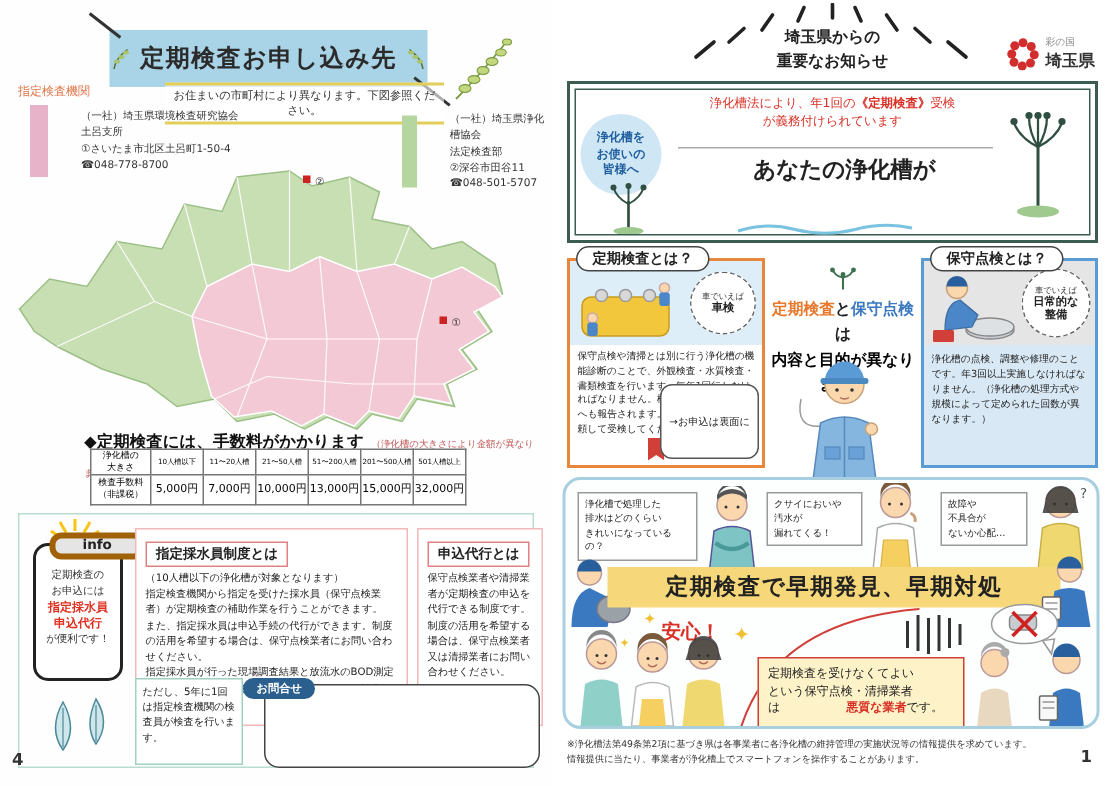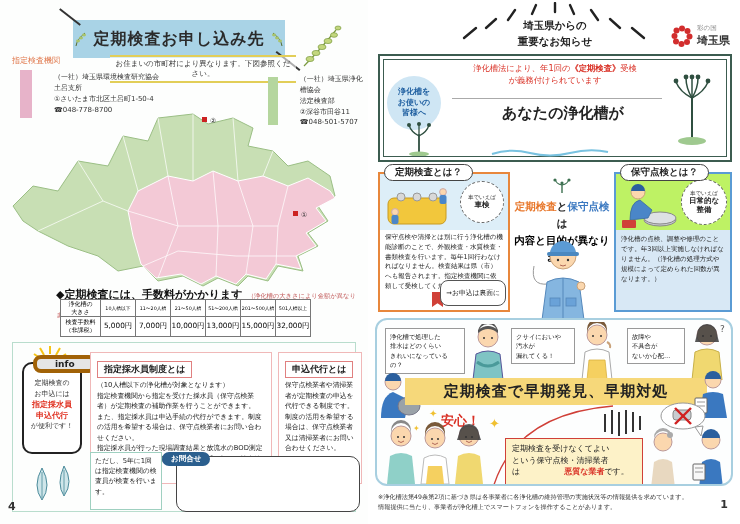--- a/index.html
+++ b/index.html
@@ -63,28 +63,28 @@
   .rp-t1{position:absolute;left:0;right:0;top:48px;text-align:center;font-size:15px;font-weight:bold;color:#222;padding-left:16px;}
   .rp-t2{position:absolute;left:0;right:0;top:72px;text-align:center;font-size:15px;font-weight:bold;color:#222;}
   .pill-title{position:absolute;top:-10px;left:4px;border:1.5px solid #444;border-radius:12px;background:#fff;padding:1px 10px;font-size:9.5px;font-weight:bold;color:#222;z-index:2;}
   .rp-teiki{left:8px;top:172px;width:132px;height:140px;border:2px solid #e8873c;background:#fff;}
   .rp-teiki .illo{position:absolute;left:0;top:0;width:100%;height:56px;background:#ddeef8;}
   .rp-teiki .body{position:absolute;left:0;top:56px;padding:3px 5px;font-size:6.5px;line-height:1.5;color:#222;}
   .burst{position:absolute;border:1px dashed #666;border-radius:50%;background:#fff;display:flex;flex-direction:column;align-items:center;justify-content:center;text-align:center;}
   .burst .bt{font-size:5.5px;color:#333;}
   .burst .bm{font-size:7.5px;font-weight:bold;color:#222;line-height:1.1;}
   .bookmark{position:absolute;bottom:3px;left:52px;width:11px;height:15px;background:#d04038;clip-path:polygon(0 0,100% 0,100% 100%,50% 75%,0 100%);}
-  .tab-label{position:absolute;bottom:4px;right:2px;border:1px solid #555;border-radius:8px;background:#fff;font-size:6.8px;color:#222;padding:7px 5px;}
+  .tab-label{position:absolute;bottom:4px;right:2px;border:1px solid #555;border-radius:8px;background:#fff;font-size:6.8px;color:#222;padding:19px 5px;}
   .rp-center{left:144px;top:178px;width:96px;text-align:center;}
   .rp-c1{font-size:10.5px;font-weight:bold;line-height:1.6;}
   .rp-c1 .o{color:#e8782c;}
   .rp-c1 .bl{color:#3a78c0;}
   .rp-c1 .k{color:#222;}
   .rp-hoshu{left:244px;top:172px;width:118px;height:140px;border:2px solid #5a9bd4;background:#fff;}
-  .rp-hoshu .illo{position:absolute;left:0;top:0;width:100%;height:56px;background:#bef264;padding-left:25px;}
+  .rp-hoshu .illo{position:absolute;left:0;top:0;width:100%;height:56px;background:#e5e5e5;padding-left:25px;}
   .rp-hoshu .body{position:absolute;left:0;top:56px;right:0;bottom:0;background:#d8e8f5;padding:4px 5px;font-size:6.5px;line-height:1.55;color:#222;}
   .rp-bottom{left:5px;top:318px;width:358px;height:168px;border:2px solid #a8cfe0;border-radius:12px;background:#fdfefe;overflow:hidden;}
   .worry{position:absolute;background:#fff;border:1px solid #999;font-size:6.3px;line-height:1.5;color:#222;padding:3px 4px;}
   .rp-banner{position:absolute;left:28px;top:58px;width:302px;height:27px;background:#f6d87a;display:flex;align-items:center;justify-content:center;font-size:15px;font-weight:bold;color:#222;letter-spacing:1px;}
   .rp-anshin{position:absolute;left:64px;top:92px;font-size:13px;font-weight:bold;color:#d93025;}
   .spark{position:absolute;color:#f0c030;font-size:10px;}
   .warn{position:absolute;left:128px;top:118px;width:138px;height:50px;background:#fdf2c8;border:1.5px solid #d04038;padding:4px 6px;font-size:8px;line-height:1.45;color:#222;}
   .warn .red{color:#d93025;font-weight:bold;margin-left:44px;}
   .rp-foot{left:8px;top:492px;width:330px;font-size:6.2px;color:#333;line-height:1.6;}
   .rp-page{right:12px;top:498px;font-size:11px;font-weight:bold;color:#333;}

